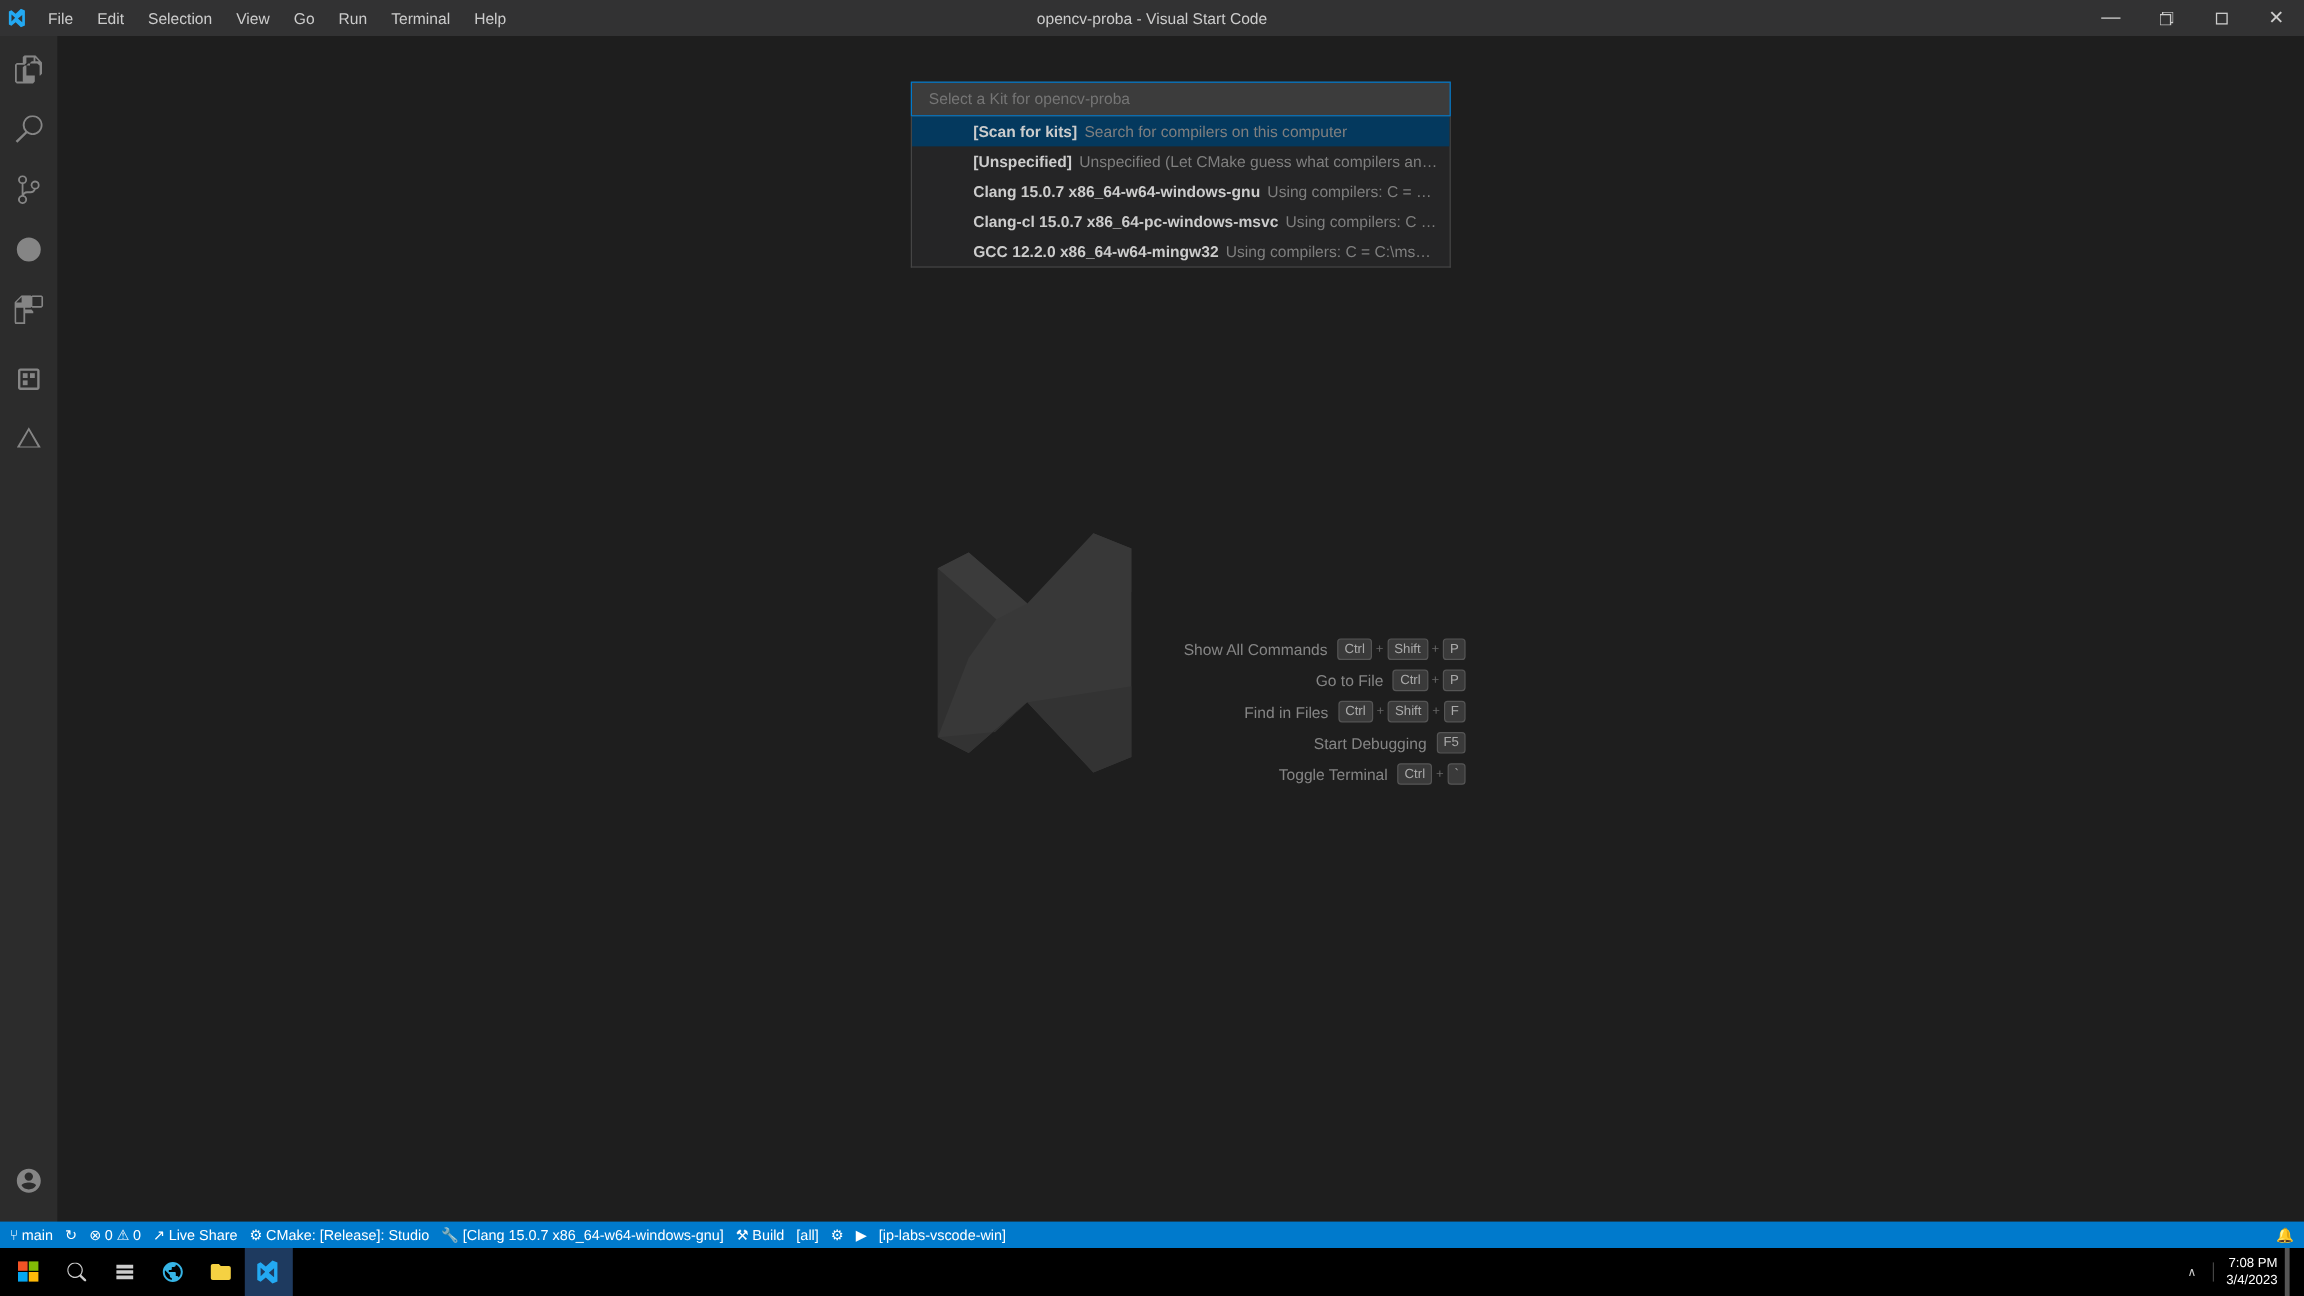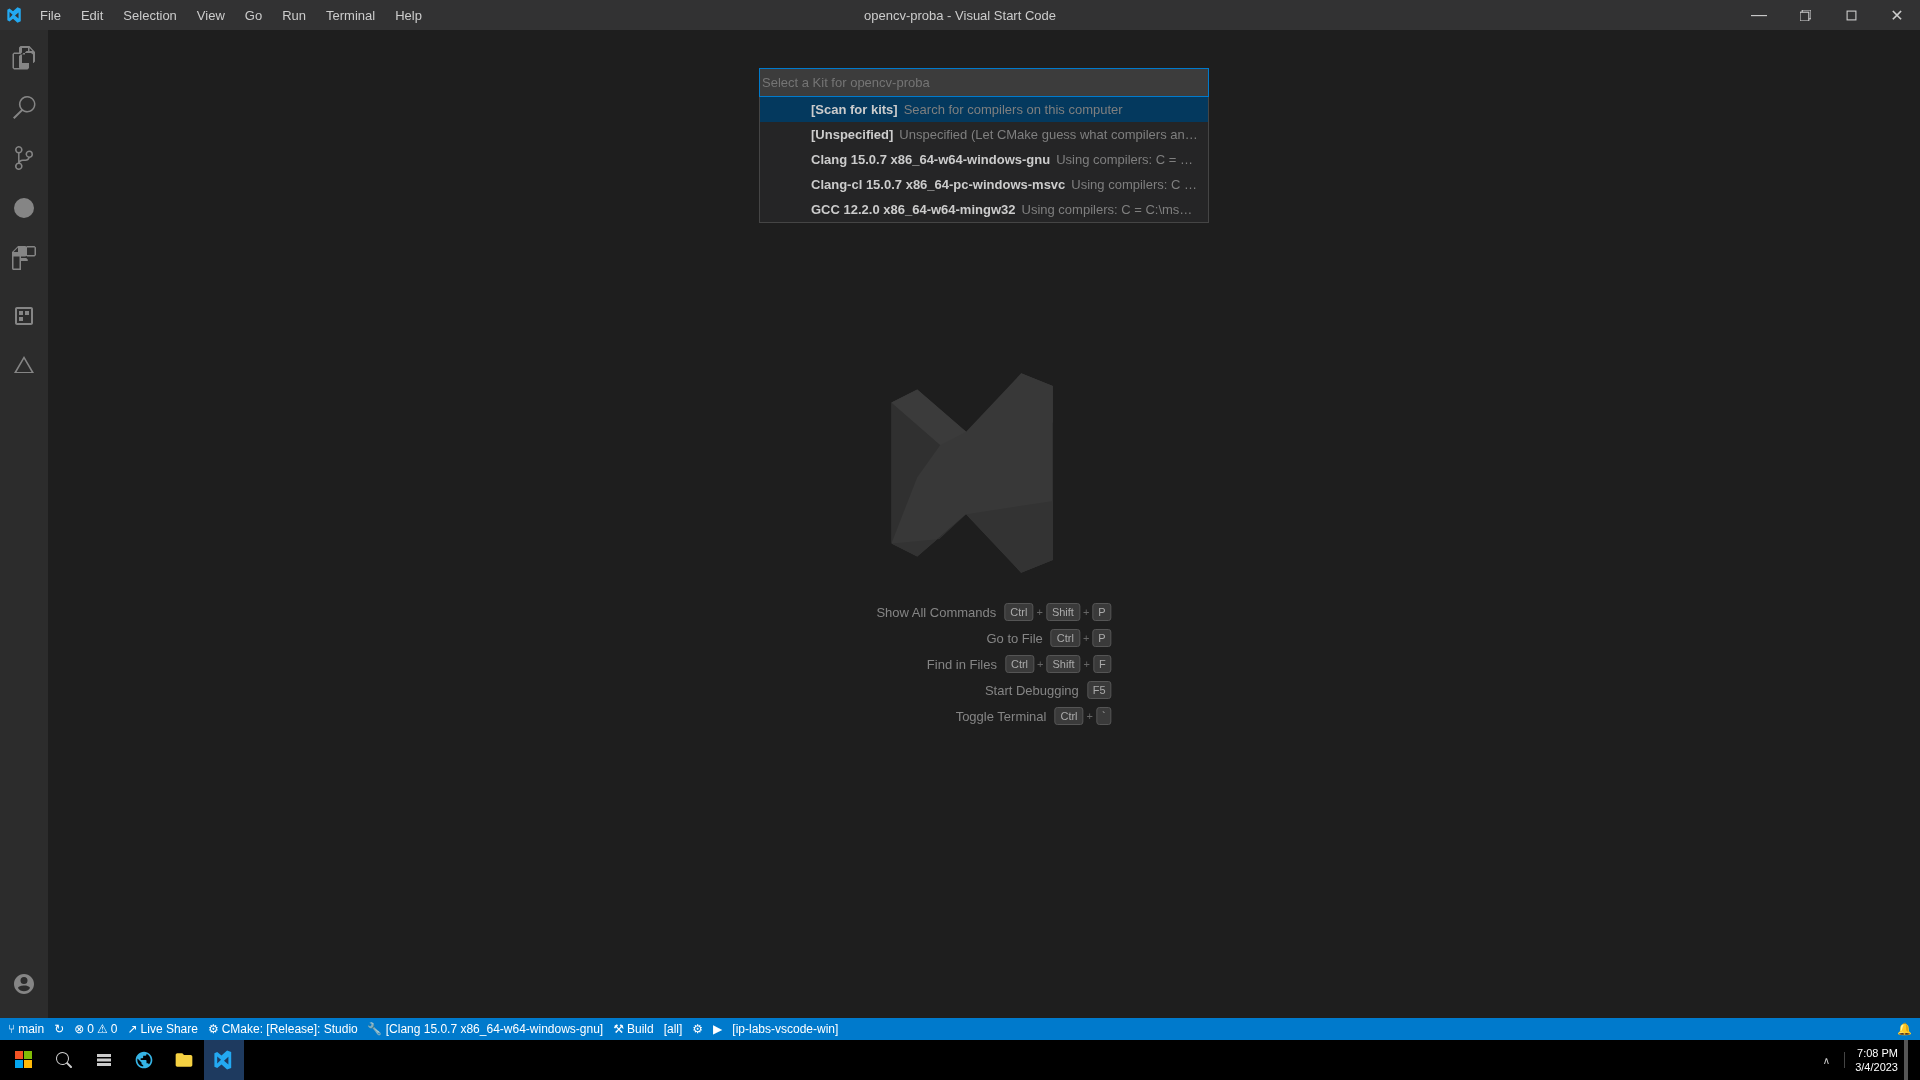--- a/index.html
+++ b/index.html
@@ -105,22 +105,22 @@
       position: relative;
     }
 
     
     #vscode-logo {
       position: absolute;
       top: 50%;
       left: 50%;
       transform: translate(-50%, -50%);
       display: flex;
-      flex-direction: column;
-      align-items: flex-start;
+      flex-direction: row;
+      align-items: flex-end;
     }
     .vscode-icon-svg {
       width: 220px;
       height: 220px;
       opacity: 0.15;
     }
     .shortcut-row {
       display: flex;
       align-items: center;
       justify-content: flex-end;
@@ -158,21 +158,21 @@
       transform: translateX(-50%);
       width: 450px;
       z-index: 200;
     }
     #kit-input {
       width: 100%;
       background: #3c3c3c;
       border: 1px solid #007acc;
       color: #cccccc;
       font-size: 13px;
-      padding: 6px 2px;
+      padding: 6px 14px;
       outline: none;
     }
     #kit-list {
       background: #252526;
       border: 1px solid #454545;
       border-top: none;
       max-height: 200px;
       overflow-y: auto;
     }
     .kit-item {

